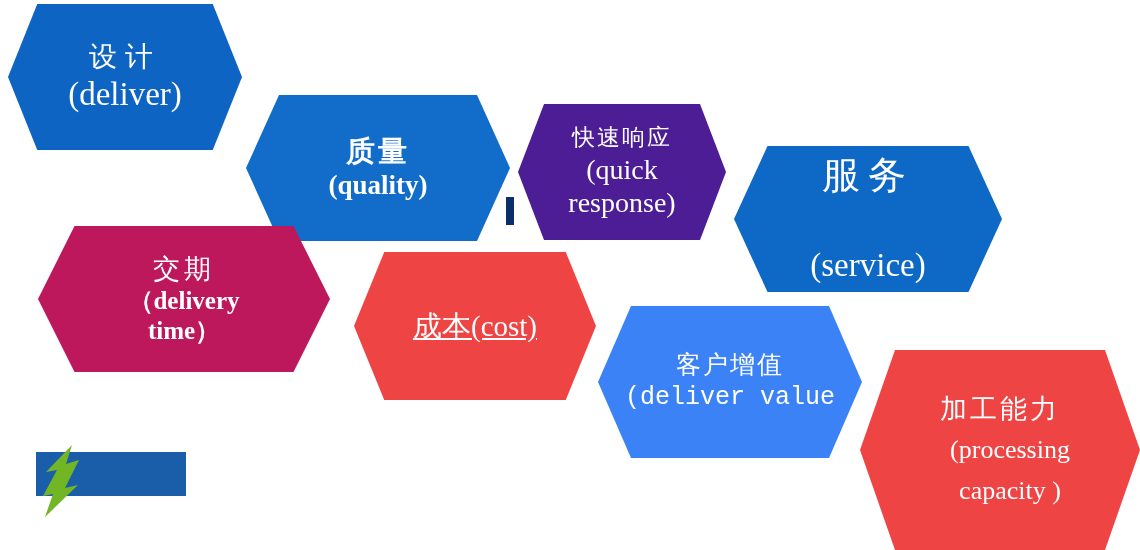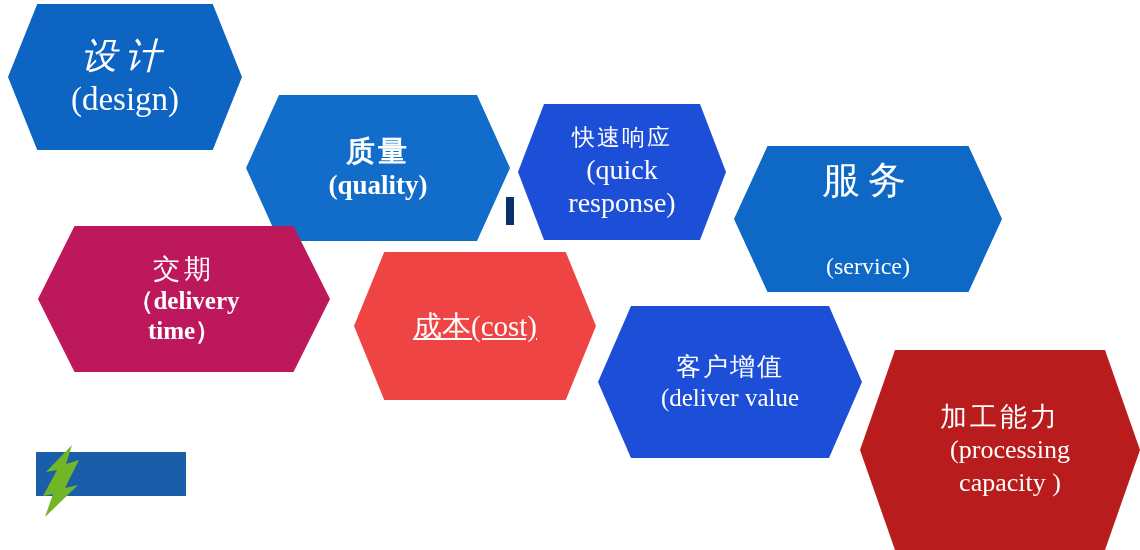--- a/index.html
+++ b/index.html
@@ -9,34 +9,34 @@
 
   .hex{
     position:absolute;
     display:flex;flex-direction:column;align-items:center;justify-content:center;
     color:#ffffff;text-align:center;line-height:1.25;
     clip-path:polygon(12.5% 0%,87.5% 0%,100% 50%,87.5% 100%,12.5% 100%,0% 50%);
   }
   .hex .l{display:block;}
 
   .hex-design{left:8px;top:4px;width:234px;height:146px;}
-  .hex-design .l1{font-size:36px;letter-spacing:8px;font-style:italic;}
+  .hex-design .l1{font-size:28px;letter-spacing:8px;}
   .hex-design .l2{font-size:33px;}
 
   .hex-quality{left:246px;top:95px;width:264px;height:146px;font-weight:bold;}
   .hex-quality .l1{font-size:29px;letter-spacing:3px;}
   .hex-quality .l2{font-size:27px;}
 
   .hex-quick{left:518px;top:104px;width:208px;height:136px;}
   .hex-quick .l1{font-size:23px;letter-spacing:2px;}
   .hex-quick .l2,.hex-quick .l3{font-size:28px;line-height:1.2;}
 
   .hex-service{left:734px;top:146px;width:268px;height:146px;align-items:center;}
   .hex-service .l1{font-size:38px;letter-spacing:8px;}
-  .hex-service .l2{font-size:24px;margin-top:46px;}
+  .hex-service .l2{font-size:33px;margin-top:46px;}
 
   .hex-delivery{left:38px;top:226px;width:292px;height:146px;}
   .hex-delivery .l1{font-size:27px;letter-spacing:4px;}
   .hex-delivery .l2,.hex-delivery .l3{font-size:25px;font-weight:bold;line-height:1.18;}
 
   .hex-cost{left:354px;top:252px;width:242px;height:148px;}
   .hex-cost .l1{font-size:29px;}
 
   .hex-value{left:598px;top:306px;width:264px;height:152px;}
   .hex-value .l1{font-size:25px;letter-spacing:2px;}
@@ -58,55 +58,55 @@
   }
   .logo-arrow svg{width:100%;height:100%;display:block;}
 </style>
 </head>
 <body>
 
 <div id="canvas">
 
   <div class="hex hex-design" style="background-color: rgb(13, 100, 194);">
     <span class="l l1">设计</span>
-    <span class="l l2">(design)</span>
+    <span class="l l2">(deliver)</span>
   </div>
 
   <div class="hex hex-quality" style="background-color: rgb(17, 109, 201);">
     <span class="l l1">质量</span>
     <span class="l l2">(quality)</span>
   </div>
 
-  <div class="hex hex-quick" style="background-color: #1d4ed8;">
+  <div class="hex hex-quick" style="background-color: #4c1d95;">
     <span class="l l1">快速响应</span>
     <span class="l l2">(quick</span>
     <span class="l l3">response)</span>
   </div>
 
   <div class="hex hex-service" style="background-color: rgb(14, 104, 198);">
     <span class="l l1">服务</span>
     <span class="l l2">(service)</span>
   </div>
 
   <div class="hex hex-delivery" style="background-color: #be185d; text-align: center;">
     <span class="l l1">交期</span>
     <span class="l l2">（delivery</span>
     <span class="l l3">time）</span>
   </div>
 
   <div class="hex hex-cost" style="background-color: #ef4444; text-decoration: underline;">
     <span class="l l1">成本(cost)</span>
   </div>
 
-  <div class="hex hex-value" style="background-color: #1d4ed8;">
+  <div class="hex hex-value" style="background-color: #3b82f6; font-family: Liberation Mono, monospace;">
     <span class="l l1">客户增值</span>
     <span class="l l2">(deliver value</span>
   </div>
 
-  <div class="hex hex-processing" style="background-color: #b91c1c;">
+  <div class="hex hex-processing" style="background-color: #ef4444; gap: 8px;">
     <span class="l l1">加工能力</span>
     <span class="l l2">(processing</span>
     <span class="l l3">capacity )</span>
   </div>
 
   <div class="divider-bar" style="background-color: rgb(10, 47, 107);"></div>
 
   <div class="logo-block" style="background-color: rgb(26, 93, 169);"></div>
   <div class="logo-arrow">
     <svg viewBox="0 0 44 74" xmlns="http://www.w3.org/2000/svg">

